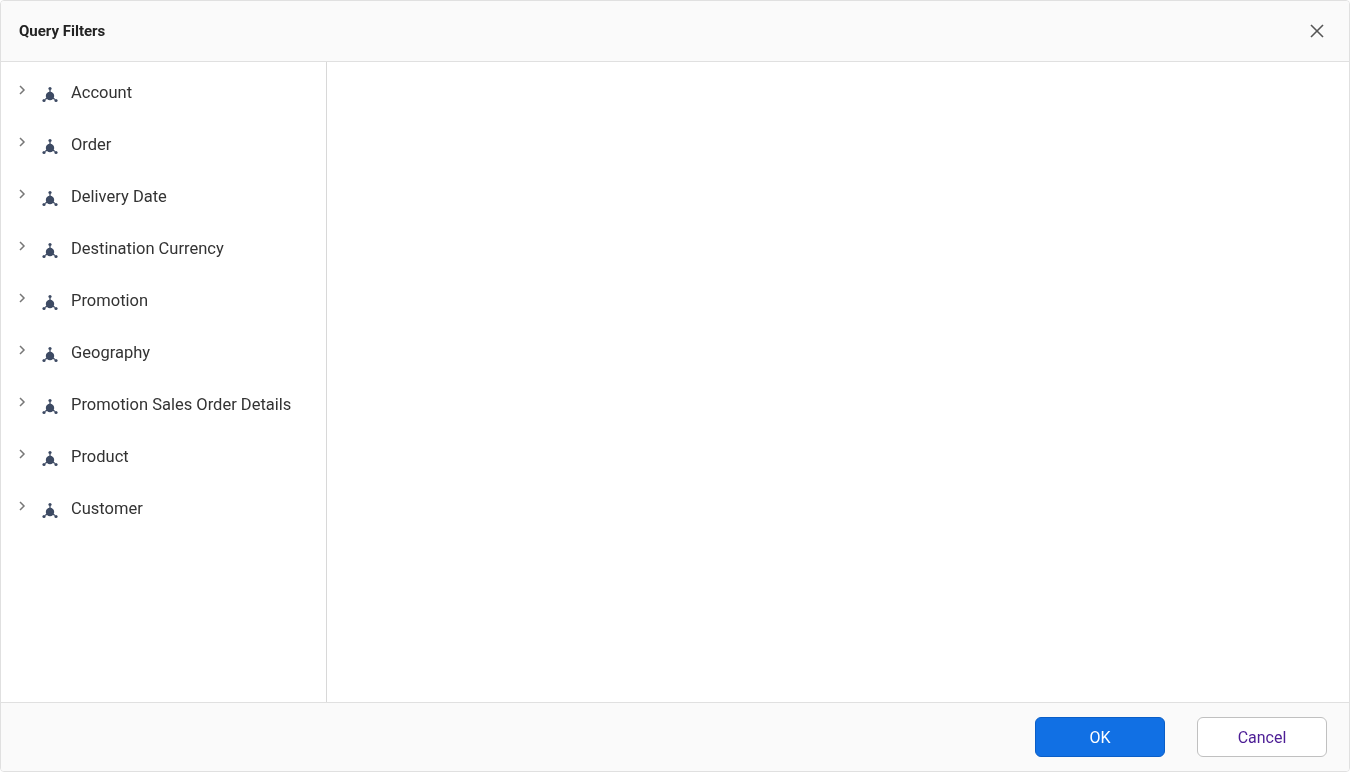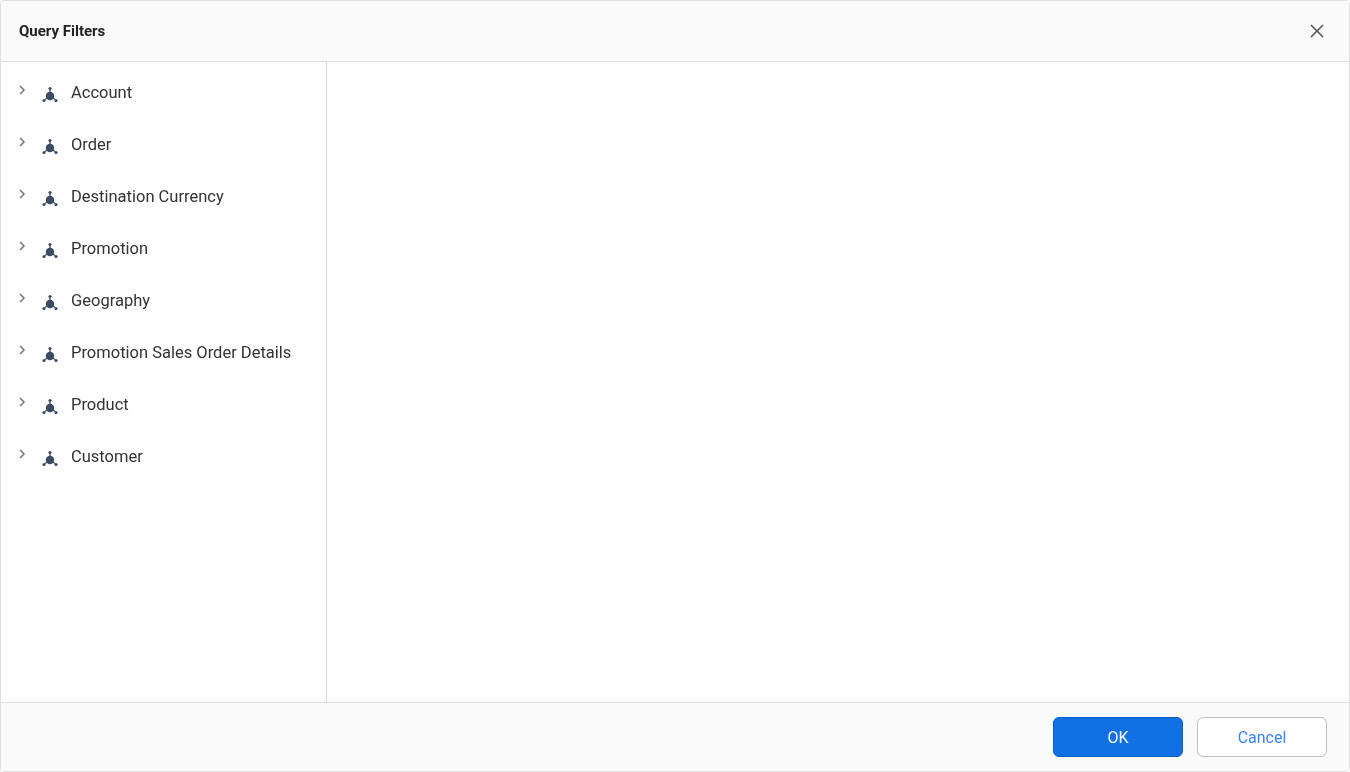--- a/index.html
+++ b/index.html
@@ -83,42 +83,42 @@
     .main-pane {
       flex: 1;
       background: #ffffff;
     }
     .footer {
       display: flex;
       justify-content: flex-end;
       align-items: center;
       padding: 14px 22px;
       border-top: 1px solid #e0e0e0;
-      gap: 14px;
+      gap: 32px;
       background: #fafafa;
     }
     .btn {
       min-width: 130px;
       height: 40px;
       border-radius: 6px;
       font-size: 16px;
       cursor: pointer;
       display: flex;
       align-items: center;
       justify-content: center;
       padding: 0 20px;
     }
     .btn-primary {
       background: #1170e4;
       color: #ffffff;
       border: 1px solid #0a5ec7;
     }
     .btn-secondary {
       background: #ffffff;
-      color: #3b82f6;
+      color: #4c1d95;
       border: 1px solid #c0c0c0;
     }
   </style>
 </head>
 <body>
 
 <div class="header">
   <div class="header-title">Query Filters</div>
   <div class="close-btn">
     <svg width="16" height="16" viewBox="0 0 16 16" fill="none" stroke="currentColor" stroke-width="1.6">
@@ -178,20 +178,39 @@
           <svg width="20" height="20" viewBox="0 0 20 20">
             <circle cx="10" cy="12" r="4.2" fill="#3d4a63"></circle>
             <circle cx="10" cy="4.5" r="1.6" fill="#3d4a63"></circle>
             <line x1="10" y1="5.8" x2="10" y2="8" stroke="#3d4a63" stroke-width="1.3"></line>
             <circle cx="4" cy="16.5" r="1.6" fill="#3d4a63"></circle>
             <line x1="5.2" y1="15.5" x2="7" y2="14" stroke="#3d4a63" stroke-width="1.3"></line>
             <circle cx="16" cy="16.5" r="1.6" fill="#3d4a63"></circle>
             <line x1="14.8" y1="15.5" x2="13" y2="14" stroke="#3d4a63" stroke-width="1.3"></line>
           </svg>
         </span>
+        <span class="tree-label">Delivery Date</span>
+      </div>
+      <div class="tree-item">
+        <span class="chevron">
+          <svg width="10" height="10" viewBox="0 0 10 10" fill="none" stroke="#777" stroke-width="1.5">
+            <polyline points="3,1 7,5 3,9"></polyline>
+          </svg>
+        </span>
+        <span class="dim-icon">
+          <svg width="20" height="20" viewBox="0 0 20 20">
+            <circle cx="10" cy="12" r="4.2" fill="#3d4a63"></circle>
+            <circle cx="10" cy="4.5" r="1.6" fill="#3d4a63"></circle>
+            <line x1="10" y1="5.8" x2="10" y2="8" stroke="#3d4a63" stroke-width="1.3"></line>
+            <circle cx="4" cy="16.5" r="1.6" fill="#3d4a63"></circle>
+            <line x1="5.2" y1="15.5" x2="7" y2="14" stroke="#3d4a63" stroke-width="1.3"></line>
+            <circle cx="16" cy="16.5" r="1.6" fill="#3d4a63"></circle>
+            <line x1="14.8" y1="15.5" x2="13" y2="14" stroke="#3d4a63" stroke-width="1.3"></line>
+          </svg>
+        </span>
         <span class="tree-label">Destination Currency</span>
       </div>
       <div class="tree-item">
         <span class="chevron">
           <svg width="10" height="10" viewBox="0 0 10 10" fill="none" stroke="#777" stroke-width="1.5">
             <polyline points="3,1 7,5 3,9"></polyline>
           </svg>
         </span>
         <span class="dim-icon">
           <svg width="20" height="20" viewBox="0 0 20 20">

